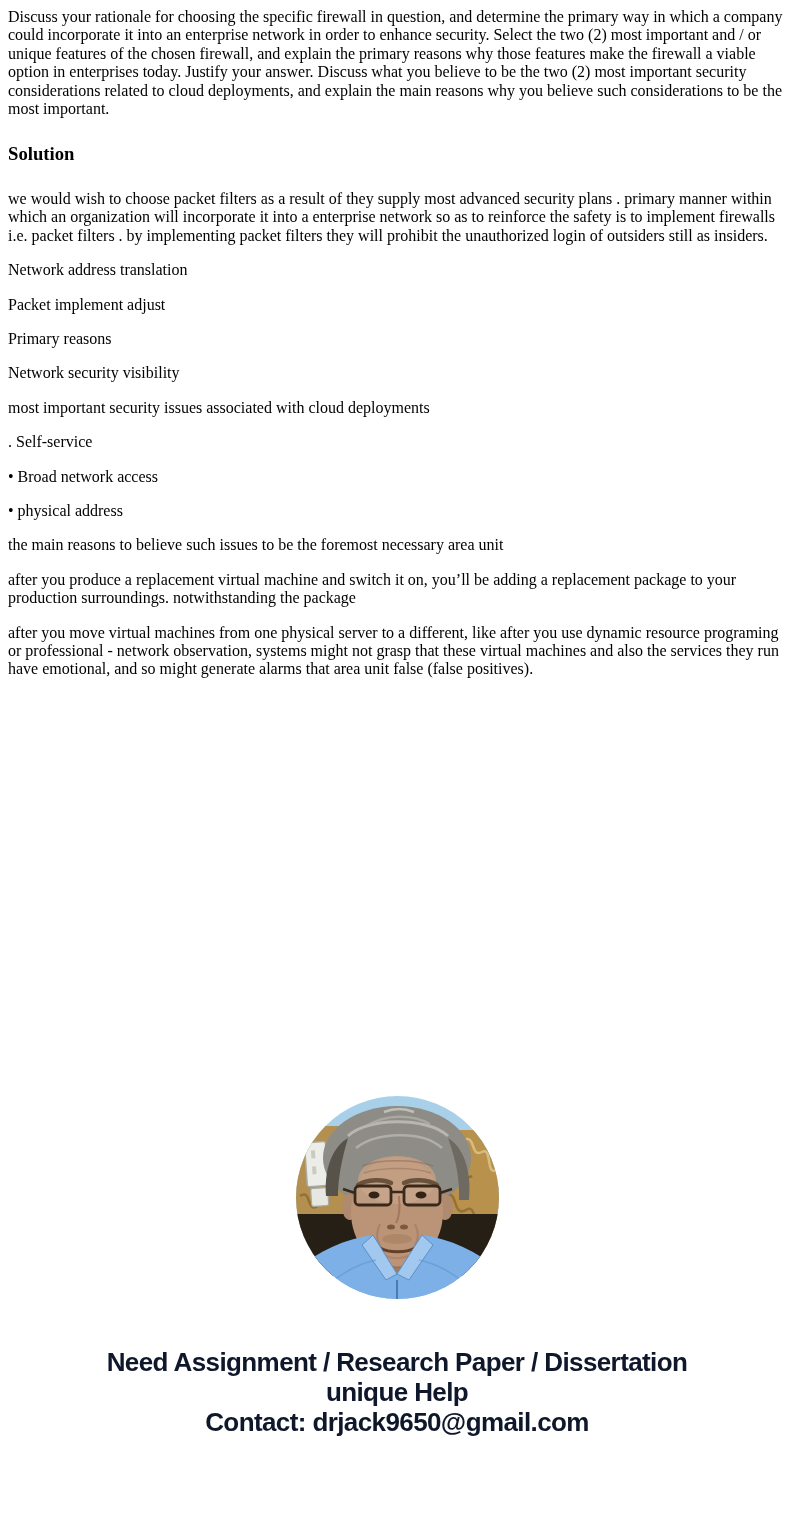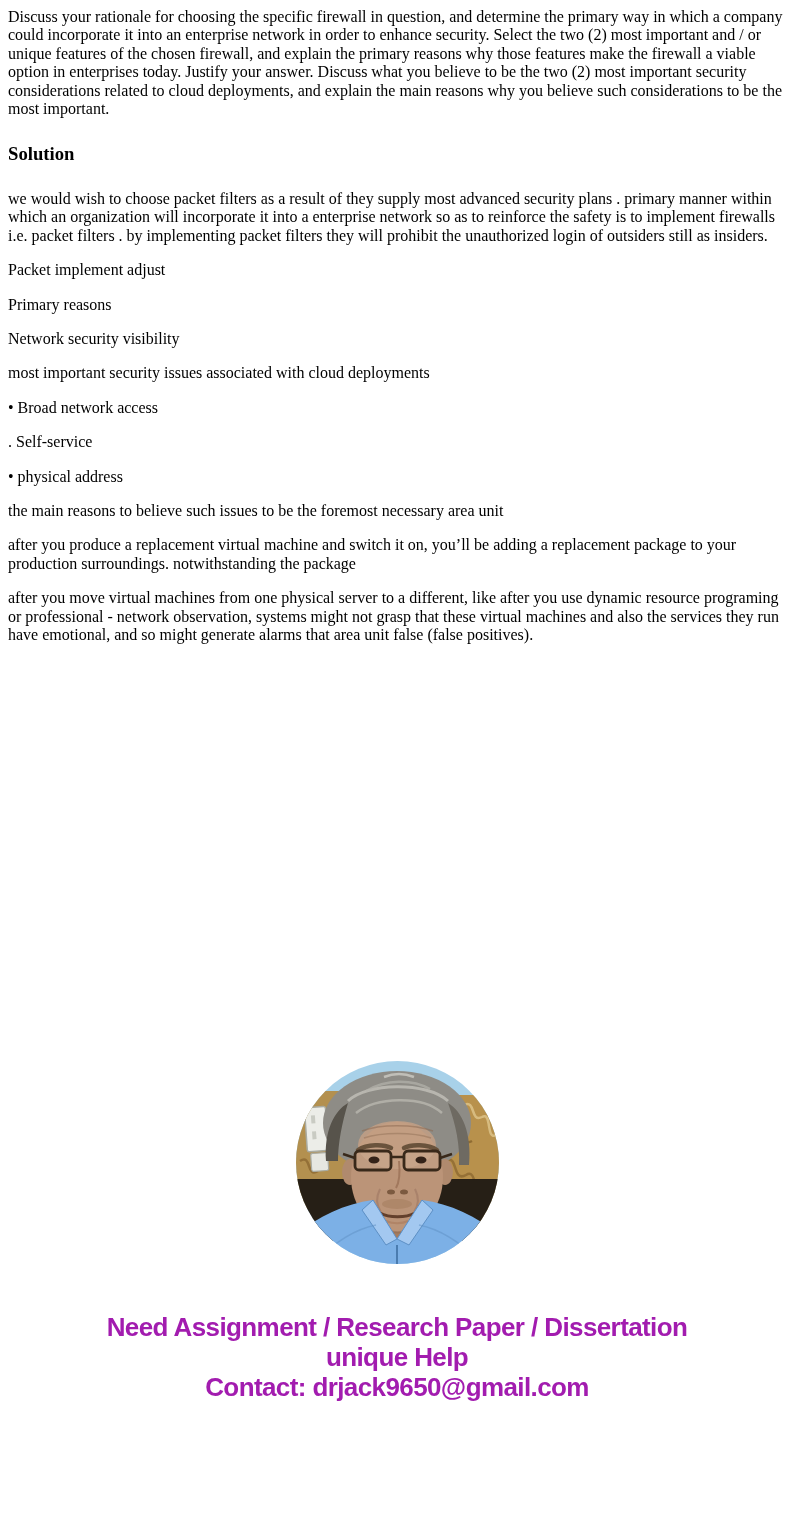--- a/index.html
+++ b/index.html
@@ -36,39 +36,40 @@
     vertical-align: top;
   }
   .footer {
     margin-top: 48px;
     text-align: center;
     font-family: "Liberation Sans", sans-serif;
     font-weight: bold;
     font-size: 26px;
     line-height: 30px;
     letter-spacing: -0.6px;
-    color: #a21caf;
+    color: #0f172a;
   }
 </style>
 </head>
 <body>
 
 <div class="page">
 
   <p class="first-para">Discuss your rationale for choosing the specific firewall in question, and determine the primary way in which a company could incorporate it into an enterprise network in order to enhance security. Select the two (2) most important and / or unique features of the chosen firewall, and explain the primary reasons why those features make the firewall a viable option in enterprises today. Justify your answer. Discuss what you believe to be the two (2) most important security considerations related to cloud deployments, and explain the main reasons why you believe such considerations to be the most important.</p>
 
   <h3>Solution</h3>
 
   <p>we would wish to choose packet filters as a result of they supply most advanced security plans . primary manner within which an organization will incorporate it into a enterprise network so as to reinforce the safety is to implement firewalls i.e. packet filters . by implementing packet filters they will prohibit the unauthorized login of outsiders still as insiders.</p>
+  <p>Network address translation</p>
   <p>Packet implement adjust</p>
   <p>Primary reasons</p>
   <p>Network security visibility</p>
   <p>most important security issues associated with cloud deployments</p>
+  <p>. Self-service</p>
   <p>• Broad network access</p>
-  <p>. Self-service</p>
   <p>• physical address</p>
   <p>the main reasons to believe such issues to be the foremost necessary area unit</p>
   <p>after you produce a replacement virtual machine and switch it on, you’ll be adding a replacement package to your production surroundings. notwithstanding the package</p>
   <p>after you move virtual machines from one physical server to a different, like after you use dynamic resource programing or professional - network observation, systems might not grasp that these virtual machines and also the services they run have emotional, and so might generate alarms that area unit false (false positives).</p>
 
   <div class="photo-wrap">
     <svg class="avatar-svg" viewBox="0 0 203 203" xmlns="http://www.w3.org/2000/svg" role="img">
       <defs>
         <clipPath id="circleClip">
             <circle cx="101.5" cy="101.5" r="101.5"></circle>

